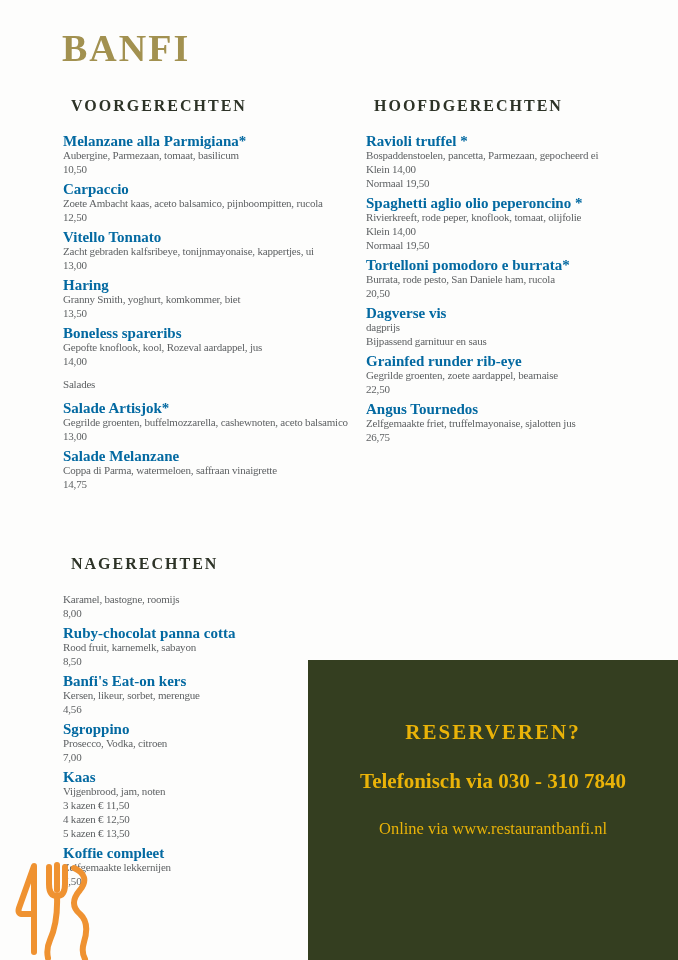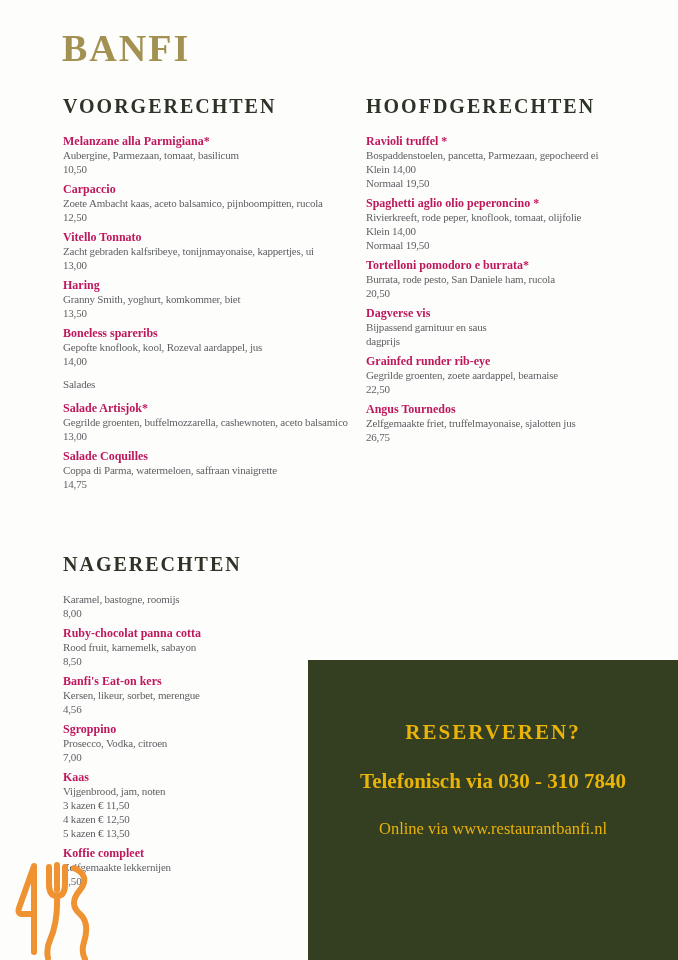--- a/index.html
+++ b/index.html
@@ -10,26 +10,26 @@
   }
   .logo{
     position:absolute;left:62px;top:26px;
     font-size:38px;font-weight:bold;letter-spacing:2px;color:#a29150;
   }
   .col{position:absolute;}
   .sec-voor{left:63px;top:94px;width:300px;}
   .sec-hoofd{left:366px;top:94px;width:300px;}
   .sec-na{left:63px;top:552px;width:280px;}
   .sec-title{
-    margin:0 0 16px 0;font-size:20px;font-weight:bold;
+    margin:0 0 16px 8px;font-size:16px;font-weight:bold;
     letter-spacing:2px;color:#2d3327;line-height:24px;
   }
   .item{margin:0 0 6px 0;}
   .item-name{
-    font-size:12px;font-weight:bold;color:#be185d;
+    font-size:15px;font-weight:bold;color:#0369a1;
     line-height:14px;white-space:nowrap;
   }
   .item-line{
     font-size:11px;color:#5f6264;line-height:14px;
     letter-spacing:-0.2px;white-space:nowrap;
   }
   .item-sub{margin:9px 0 10px 0;}
   .panel{
     position:absolute;left:308px;top:660px;width:370px;height:300px;
     background:#343e20;color:#eab308;text-align:center;
@@ -78,21 +78,21 @@
         </div>
         <div class="item item-sub">
           <div class="item-line">Salades</div>
         </div>
         <div class="item">
           <div class="item-name">Salade Artisjok*</div>
           <div class="item-line">Gegrilde groenten, buffelmozzarella, cashewnoten, aceto balsamico</div>
           <div class="item-line">13,00</div>
         </div>
         <div class="item">
-          <div class="item-name">Salade Coquilles</div>
+          <div class="item-name">Salade Melanzane</div>
           <div class="item-line">Coppa di Parma, watermeloen, saffraan vinaigrette</div>
           <div class="item-line">14,75</div>
         </div>
       </div>
   </section>
 
   <section class="col sec-hoofd">
     <h2 class="sec-title">HOOFDGERECHTEN</h2>
     <div class="items">
         <div class="item">
@@ -107,22 +107,22 @@
           <div class="item-line">Klein 14,00</div>
           <div class="item-line">Normaal 19,50</div>
         </div>
         <div class="item">
           <div class="item-name">Tortelloni pomodoro e burrata*</div>
           <div class="item-line">Burrata, rode pesto, San Daniele ham, rucola</div>
           <div class="item-line">20,50</div>
         </div>
         <div class="item">
           <div class="item-name">Dagverse vis</div>
+          <div class="item-line">dagprijs</div>
           <div class="item-line">Bijpassend garnituur en saus</div>
-          <div class="item-line">dagprijs</div>
         </div>
         <div class="item">
           <div class="item-name">Grainfed runder rib-eye</div>
           <div class="item-line">Gegrilde groenten, zoete aardappel, bearnaise</div>
           <div class="item-line">22,50</div>
         </div>
         <div class="item">
           <div class="item-name">Angus Tournedos</div>
           <div class="item-line">Zelfgemaakte friet, truffelmayonaise, sjalotten jus</div>
           <div class="item-line">26,75</div>

